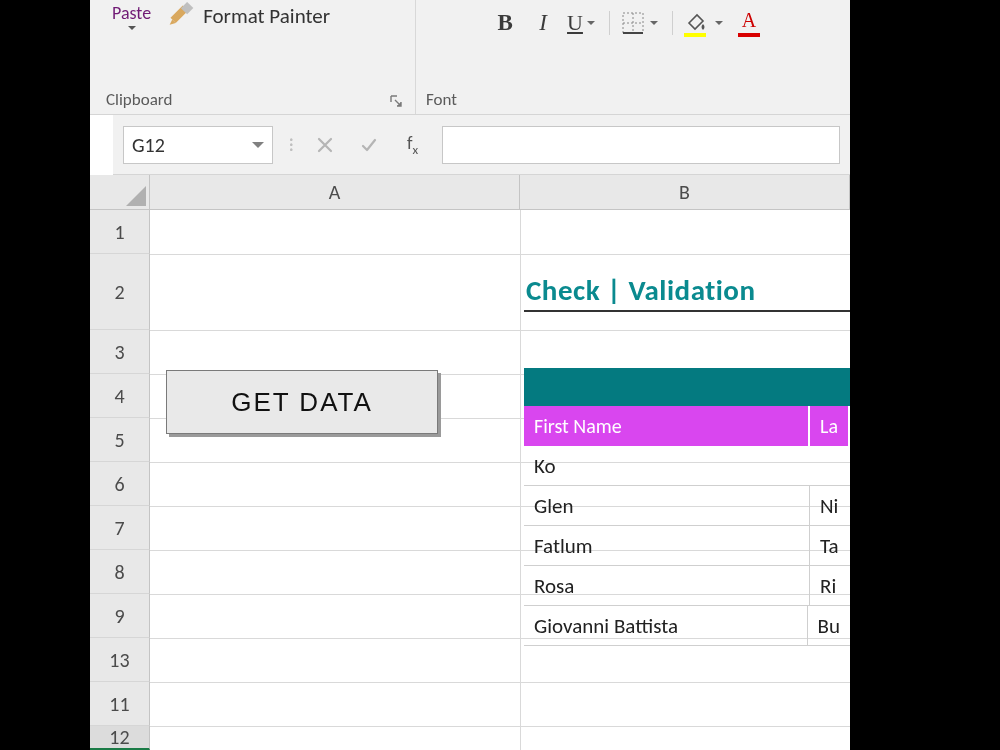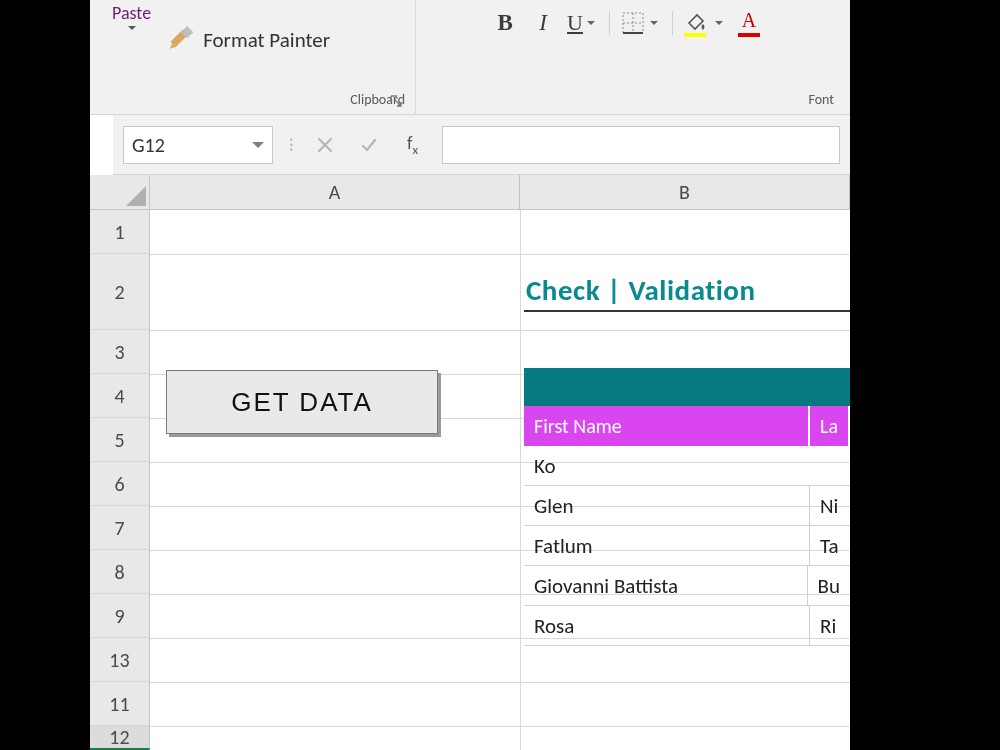--- a/index.html
+++ b/index.html
@@ -7,28 +7,28 @@
   body { background: #000; display: flex; }
   .black-left, .black-right { background:#000; height:100%; }
   .black-left { width:90px; flex:0 0 90px; }
   .black-right { width:150px; flex:0 0 150px; }
   .app { flex:1 1 auto; background:#fff; display:flex; flex-direction:column; position:relative; height:750px; }
 
   
   .ribbon { background:#f1f1f1; border-bottom:1px solid #d5d5d5; padding:0 6px; height:115px; display:flex; align-items:stretch; }
   .ribbon-group { display:flex; flex-direction:column; border-right:1px solid #d8d8d8; padding:0 10px 2px 10px; }
   .ribbon-group-body { flex:1 1 auto; display:flex; align-items:flex-start; gap:10px; padding-top:2px; }
-  .ribbon-group-footer { height:26px; display:flex; align-items:center; justify-content:flex-end; position:relative; font-size:14px; color:#5a5a5a; }
+  .ribbon-group-footer { height:26px; display:flex; align-items:center; justify-content:flex-start; position:relative; font-size:17px; color:#5a5a5a; }
   .dlg-launch { position:absolute; right:0; bottom:2px; width:18px; height:18px; display:flex; align-items:center;justify-content:center; color:#7a7a7a; }
   .dlg-launch svg{width:14px;height:14px;}
 
   .paste-btn { display:flex; flex-direction:column; align-items:center; font-size:18px; color:#701a75; padding:0 6px; }
   .paste-drop { margin-top:2px; font-size:12px; color:#555; border:4px solid transparent; border-top-color:#555; width:0; height:0; }
 
-  .fp { display:flex; align-items:center; gap:8px; font-size:21px; color:#333;margin-top:24px; }
+  .fp { display:flex; align-items:center; gap:8px; font-size:21px; color:#333; }
   .fp-icon { width:28px; height:28px; }
   .fp-icon svg{width:28px;height:28px;}
   .font-row { display:flex; align-items:center; gap:10px; height:34px; }
 
   .icon-btn { min-width:28px; height:28px; display:flex; align-items:center; justify-content:center; color:#3b3b3b; font-size:20px; }
   .icon-btn.with-drop { padding-right:4px; }
   .drop-tri { margin-left:4px; width:0;height:0;border:4px solid transparent; border-top-color:#666; margin-top:4px;}
   .bold { font-weight:700; font-family:"Times New Roman",serif; font-size:23px;}
   .italic { font-style:italic; font-family:"Times New Roman",serif; font-size:23px;}
   .under { text-decoration:underline; font-family:"Times New Roman",serif; font-size:22px;}
@@ -244,27 +244,27 @@
             </div>
             <div class="tr">
               <div class="td td1">Glen</div>
               <div class="td td2">Ni</div>
             </div>
             <div class="tr">
               <div class="td td1">Fatlum</div>
               <div class="td td2">Ta</div>
             </div>
             <div class="tr">
+              <div class="td td1">Rosa</div>
+              <div class="td td2">Ri</div>
+            </div>
+            <div class="tr">
               <div class="td td1">Giovanni Battista</div>
               <div class="td td2">Bu</div>
             </div>
-            <div class="tr">
-              <div class="td td1">Rosa</div>
-              <div class="td td2">Ri</div>
-            </div>
           </div>
         </div>
       </div>
     </div>
   </div>
 
 </div>
 
 <div class="black-right"></div>
 

